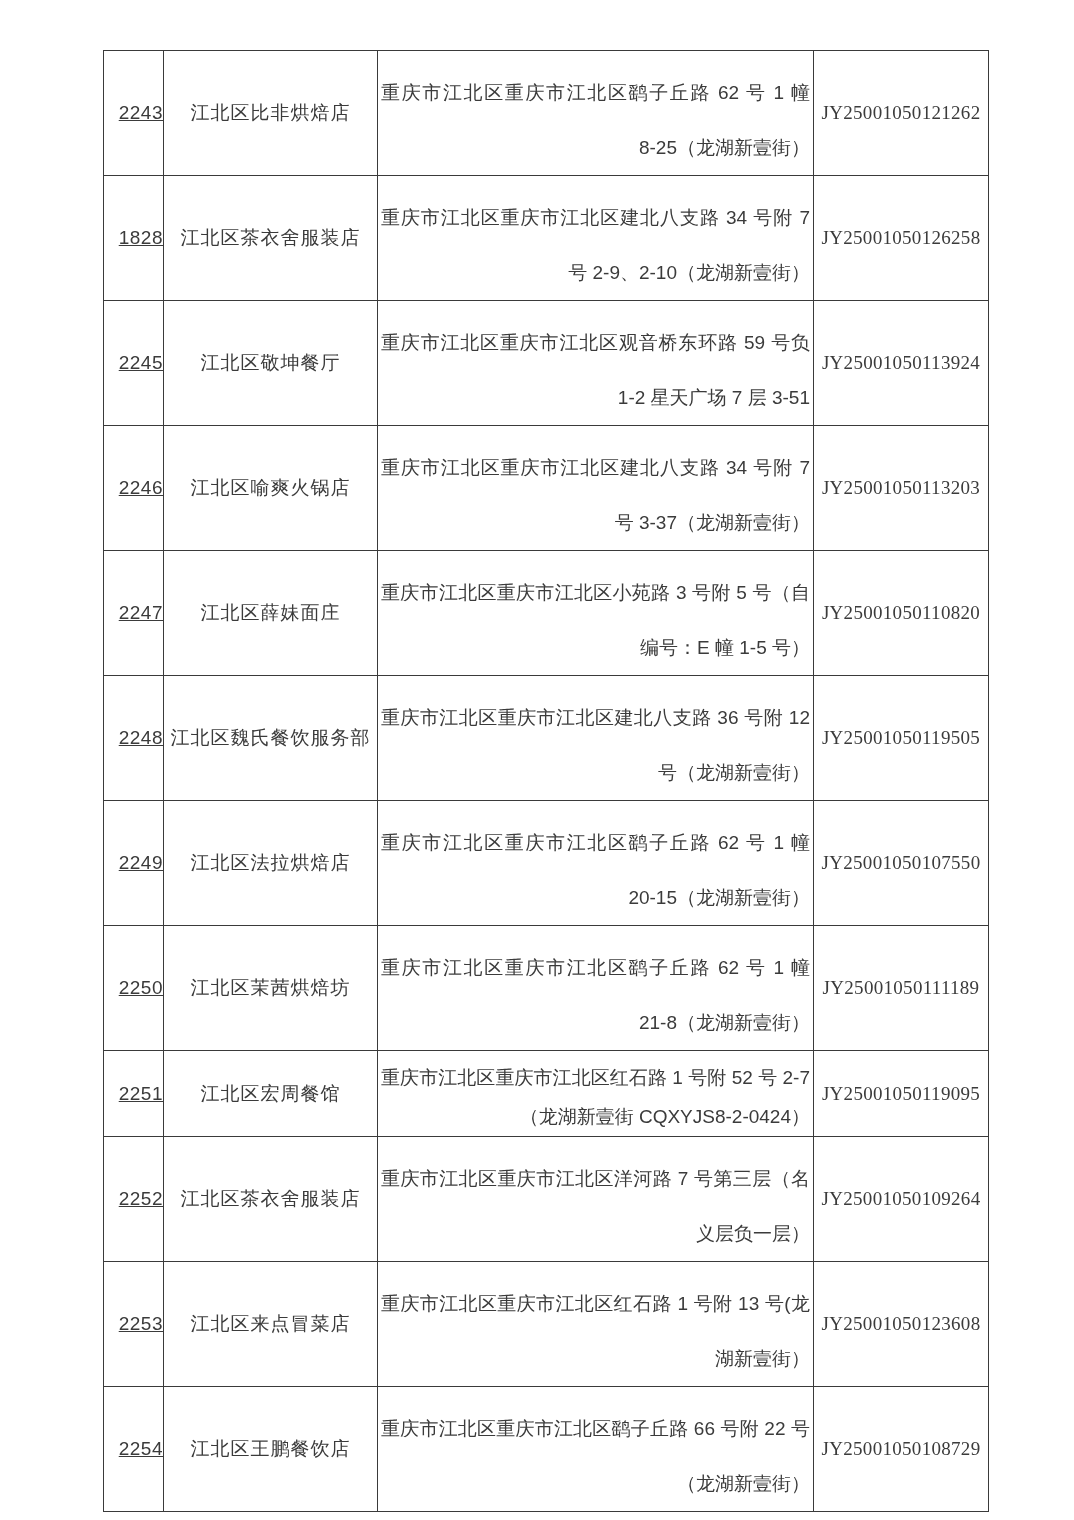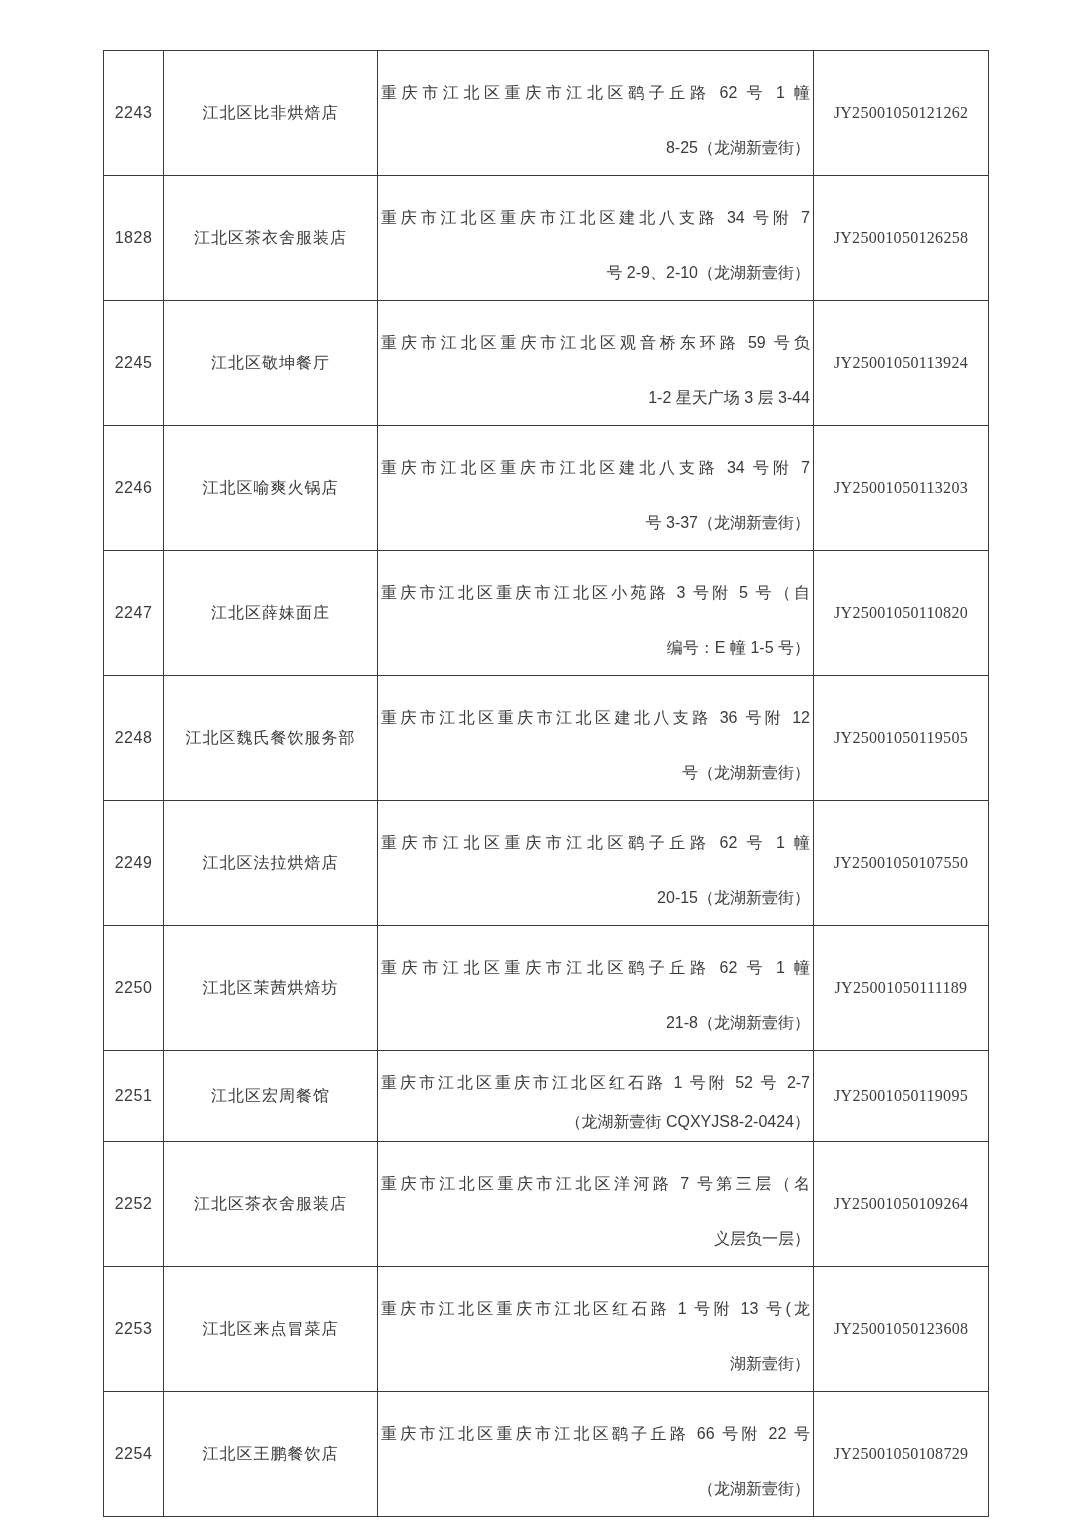--- a/index.html
+++ b/index.html
@@ -21,44 +21,44 @@
     width: 886px;
   }
   table.registry {
     border-collapse: collapse;
     table-layout: fixed;
     width: 885px;
   }
   table.registry td {
     border: 1px solid #3a3a3a;
     vertical-align: middle;
-    font-size: 16px;
+    font-size: 19px;
     background: #ffffff;
     overflow: hidden;
   }
   col.c1 { width: 60px; }
   col.c2 { width: 214px; }
   col.c3 { width: 436px; }
   col.c4 { width: 175px; }
-  td.c-no   { text-align: center; letter-spacing: 0.5px; }
+  td.c-no   { text-align: right; letter-spacing: 0.5px; text-decoration: underline; }
   td.c-name { text-align: center; padding: 16px 2px; letter-spacing: 1px; }
   td.c-addr { padding: 14px 3px 0 3px; }
   td.c-code { text-align: center; font-size: 18.5px; letter-spacing: 0.3px; font-family: Liberation Serif, serif; }
   .addr1 {
     text-align: justify;
     text-align-last: justify;
     line-height: 55px;
     white-space: nowrap;
   }
   .addr2 {
     text-align: right;
     line-height: 55px;
     white-space: nowrap;
   }
-  tr.compact td.c-addr { padding-top: 12px; }
+  tr.compact td.c-addr { padding-top: 6px; }
   tr.compact .addr1, tr.compact .addr2 { line-height: 39px; }
 </style>
 </head>
 <body>
 
 <div class="page">
   <div class="table-wrap">
     <table class="registry">
       <colgroup>
           <col class="c1">
@@ -86,21 +86,21 @@
             <div class="addr2">号 2-9、2-10（龙湖新壹街）</div>
           </td>
           <td class="c-code">JY25001050126258</td>
         </tr>
 
         <tr style="height:119px;">
           <td class="c-no">2245</td>
           <td class="c-name">江北区敬坤餐厅</td>
           <td class="c-addr">
             <div class="addr1">重庆市江北区重庆市江北区观音桥东环路 59 号负</div>
-            <div class="addr2">1-2 星天广场 3 层 3-44</div>
+            <div class="addr2">1-2 星天广场 7 层 3-51</div>
           </td>
           <td class="c-code">JY25001050113924</td>
         </tr>
 
         <tr style="height:117px;">
           <td class="c-no">2246</td>
           <td class="c-name">江北区喻爽火锅店</td>
           <td class="c-addr">
             <div class="addr1">重庆市江北区重庆市江北区建北八支路 34 号附 7</div>
             <div class="addr2">号 3-37（龙湖新壹街）</div>

